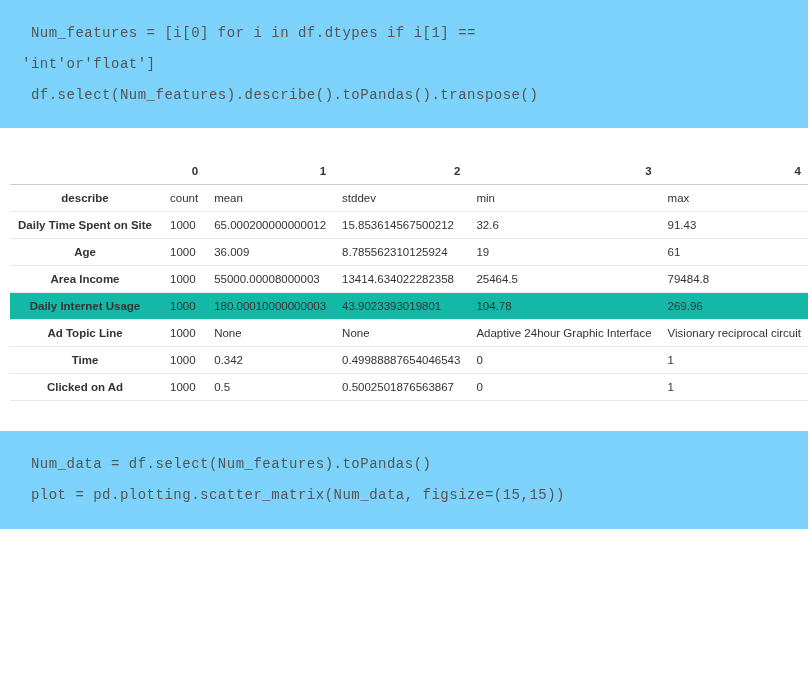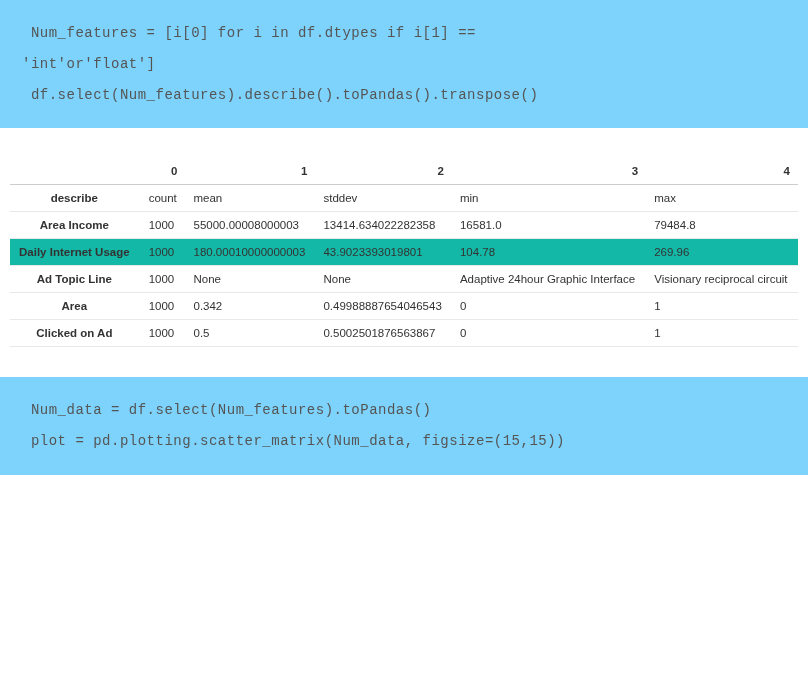--- a/index.html
+++ b/index.html
@@ -72,45 +72,61 @@
     <tbody id="tbody">
         <tr class="summary-row">
           <th>describe</th>
           <td>count</td>
           <td>mean</td>
           <td>stddev</td>
           <td>min</td>
           <td>max</td>
         </tr>
         <tr>
+          <th>Daily Time Spent on Site</th>
+          <td>1000</td>
+          <td>65.000200000000012</td>
+          <td>15.853614567500212</td>
+          <td>32.6</td>
+          <td>91.43</td>
+        </tr>
+        <tr>
+          <th>Age</th>
+          <td>1000</td>
+          <td>36.009</td>
+          <td>8.785562310125924</td>
+          <td>19</td>
+          <td>61</td>
+        </tr>
+        <tr>
           <th>Area Income</th>
           <td>1000</td>
           <td>55000.00008000003</td>
           <td>13414.634022282358</td>
-          <td>16581.0</td>
+          <td>25464.5</td>
           <td>79484.8</td>
         </tr>
         <tr class="hl">
           <th>Daily Internet Usage</th>
           <td>1000</td>
           <td>180.00010000000003</td>
           <td>43.9023393019801</td>
           <td>104.78</td>
           <td>269.96</td>
         </tr>
         <tr>
           <th>Ad Topic Line</th>
           <td>1000</td>
           <td>None</td>
           <td>None</td>
           <td>Adaptive 24hour Graphic Interface</td>
           <td>Visionary reciprocal circuit</td>
         </tr>
         <tr>
-          <th>Area</th>
+          <th>Time</th>
           <td>1000</td>
           <td>0.342</td>
           <td>0.49988887654046543</td>
           <td>0</td>
           <td>1</td>
         </tr>
         <tr>
           <th>Clicked on Ad</th>
           <td>1000</td>
           <td>0.5</td>

